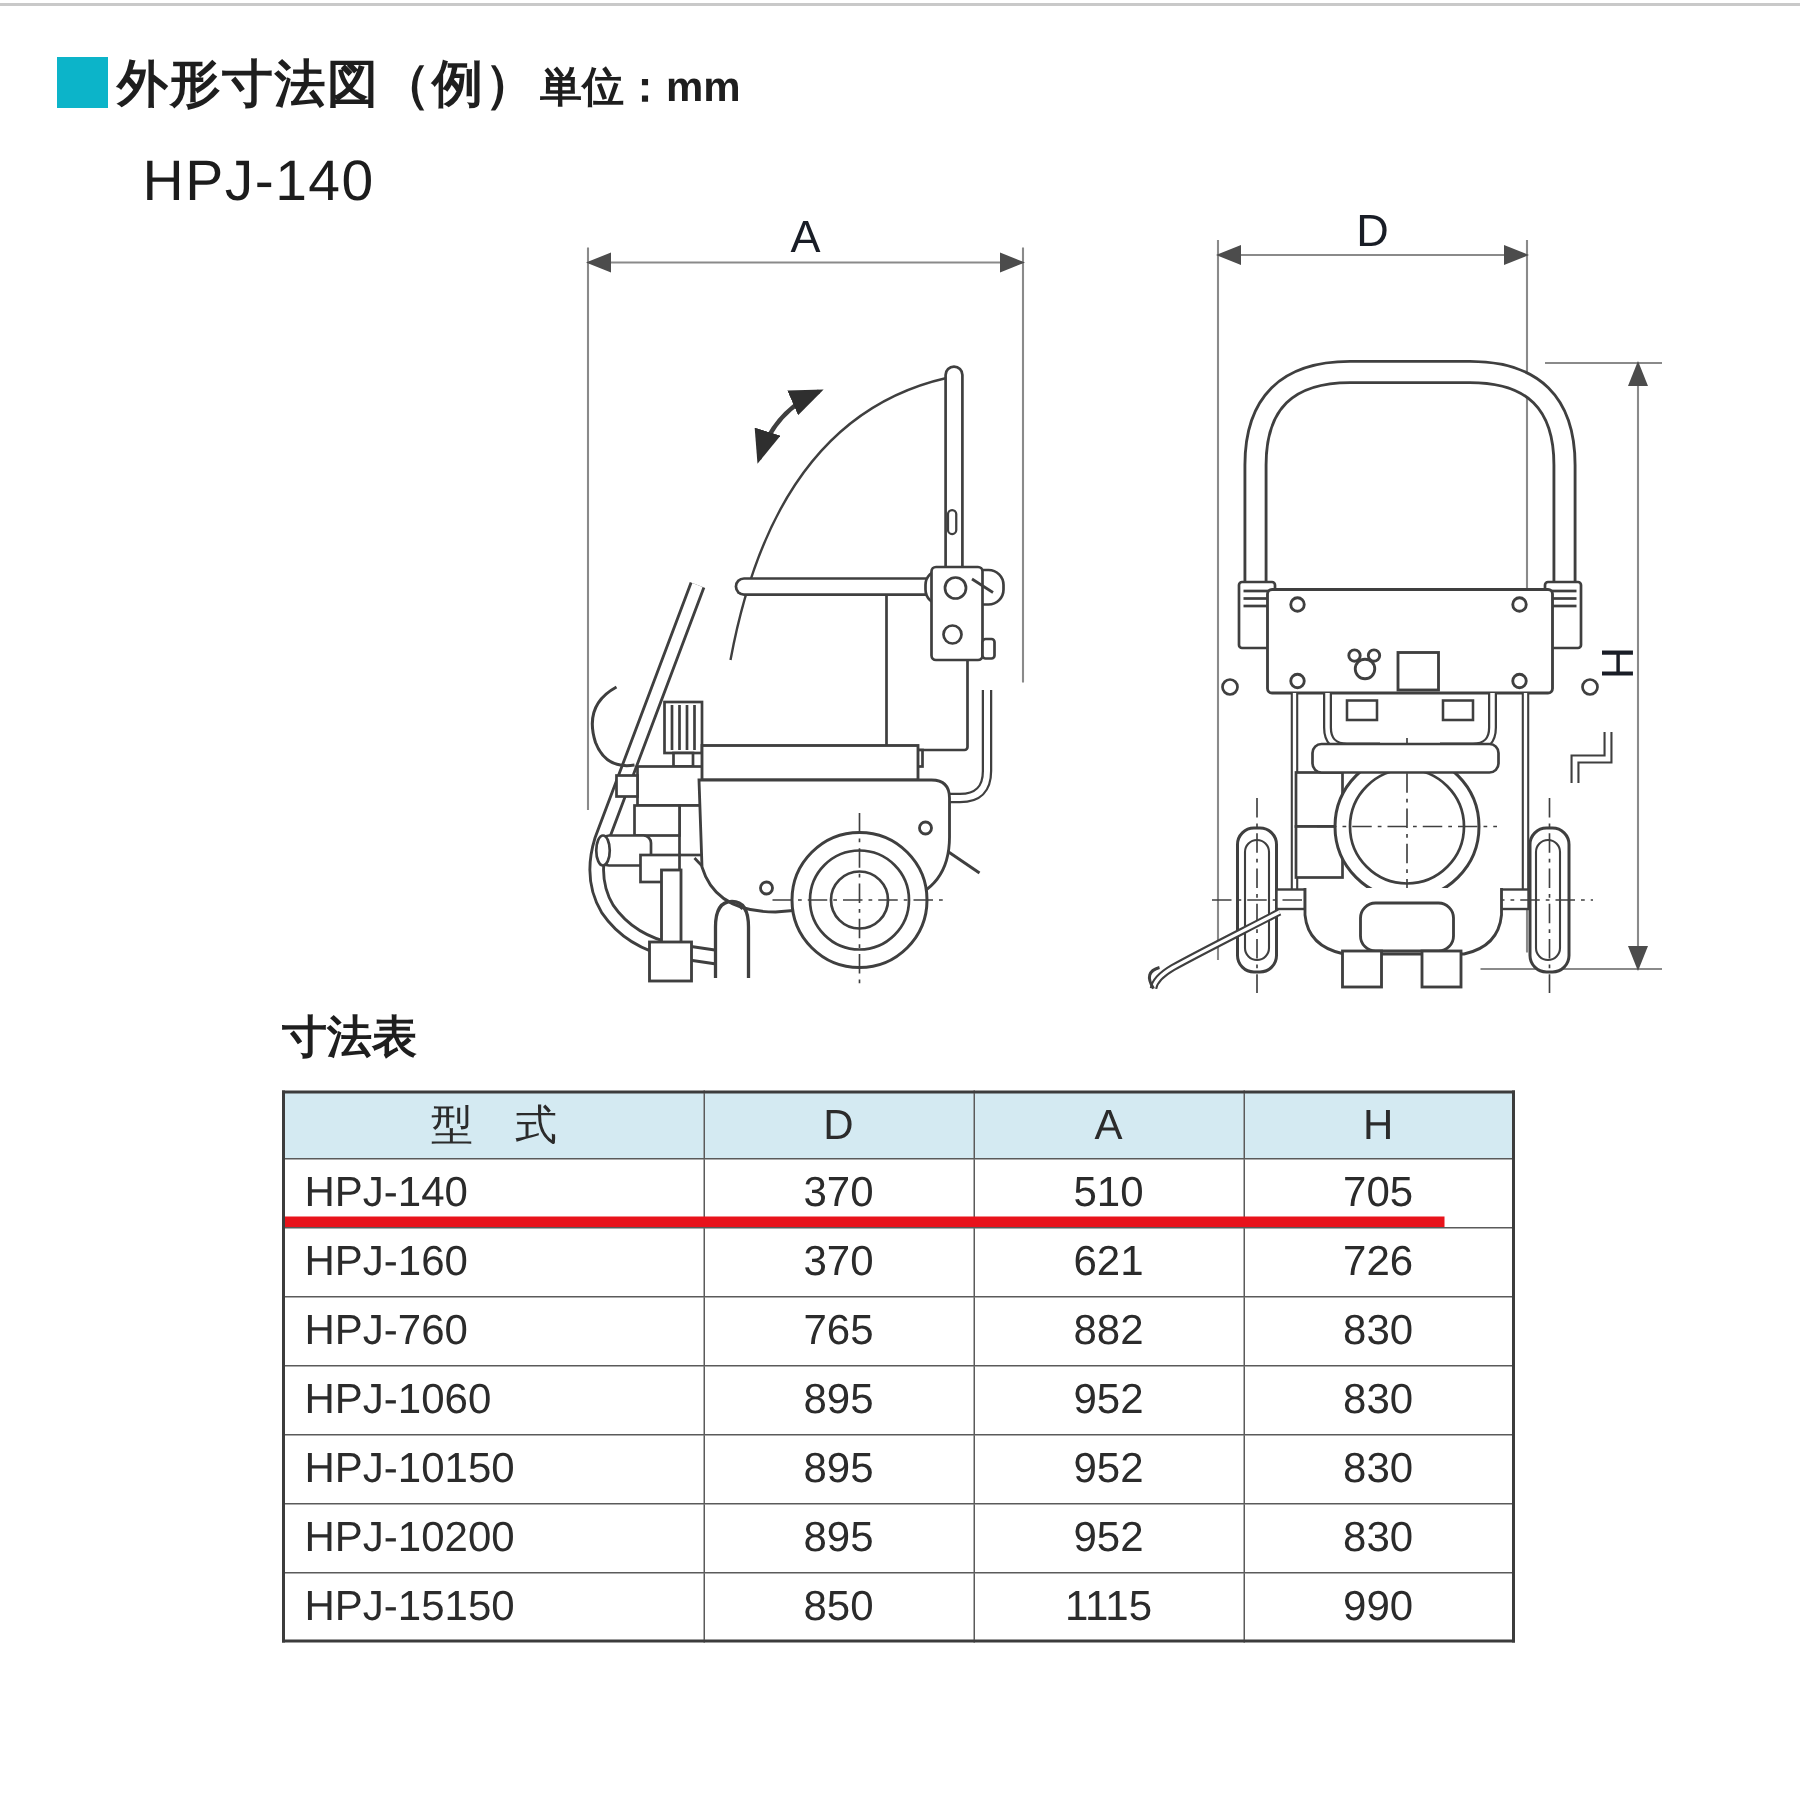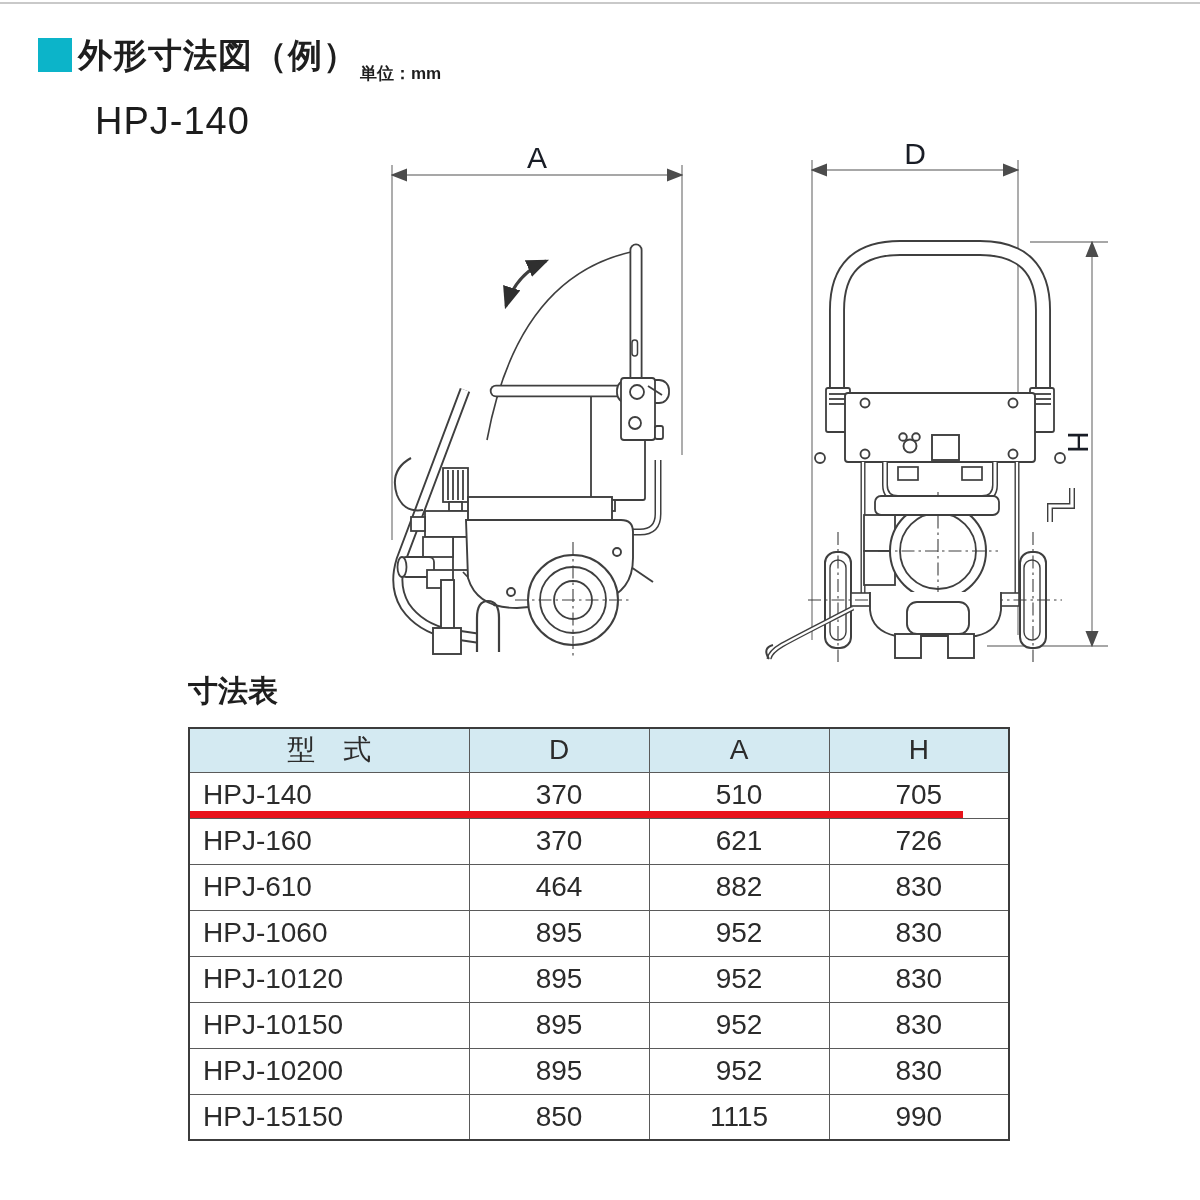--- a/index.html
+++ b/index.html
@@ -11,21 +11,21 @@
     --dim:#8a8a8a;
   }
   *{margin:0;padding:0;box-sizing:border-box;}
   html,body{background:#fff;}
   body{font-family:"Liberation Sans","DejaVu Sans",sans-serif;color:var(--ink);}
   .page{position:relative;width:1200px;height:1200px;background:#fff;overflow:hidden;}
   .top-rule{position:absolute;left:0;top:2px;width:1200px;height:2px;background:#c9c9c9;}
 
   .accent-square{position:absolute;left:38px;top:38px;width:34px;height:34px;background:var(--accent);}
   .section-title{position:absolute;left:78px;top:33px;font-size:34px;font-weight:bold;letter-spacing:1px;color:#1e1e1e;}
-  .unit-label{position:absolute;left:360px;top:62px;font-size:17px;font-weight:600;color:#1e1e1e;}
+  .unit-label{position:absolute;left:360px;top:39px;font-size:28px;font-weight:600;color:#1e1e1e;}
   .model-title{position:absolute;left:95px;top:100px;font-size:38px;font-weight:500;letter-spacing:1px;color:#1c1c1c;}
 
   .drawing{position:absolute;}
   .drawing.side{left:365px;top:140px;width:330px;height:525px;}
   .drawing.front{left:760px;top:140px;width:360px;height:525px;}
   .drawing svg{width:100%;height:100%;display:block;}
   svg text.dim{font-family:"Liberation Sans","DejaVu Sans",sans-serif;font-size:30px;fill:#191d26;}
 
   .table-title{position:absolute;left:188px;top:671px;font-size:30px;font-weight:bold;color:#1e1e1e;text-align:center;}
 
@@ -283,38 +283,32 @@
           <td>510</td>
           <td>705</td>
         </tr>
         <tr>
           <td class="model">HPJ-160</td>
           <td>370</td>
           <td>621</td>
           <td>726</td>
         </tr>
         <tr>
-          <td class="model">HPJ-610</td>
-          <td>464</td>
+          <td class="model">HPJ-760</td>
+          <td>765</td>
           <td>882</td>
           <td>830</td>
         </tr>
         <tr>
           <td class="model">HPJ-1060</td>
           <td>895</td>
           <td>952</td>
           <td>830</td>
         </tr>
         <tr>
-          <td class="model">HPJ-10120</td>
-          <td>895</td>
-          <td>952</td>
-          <td>830</td>
-        </tr>
-        <tr>
           <td class="model">HPJ-10150</td>
           <td>895</td>
           <td>952</td>
           <td>830</td>
         </tr>
         <tr>
           <td class="model">HPJ-10200</td>
           <td>895</td>
           <td>952</td>
           <td>830</td>

